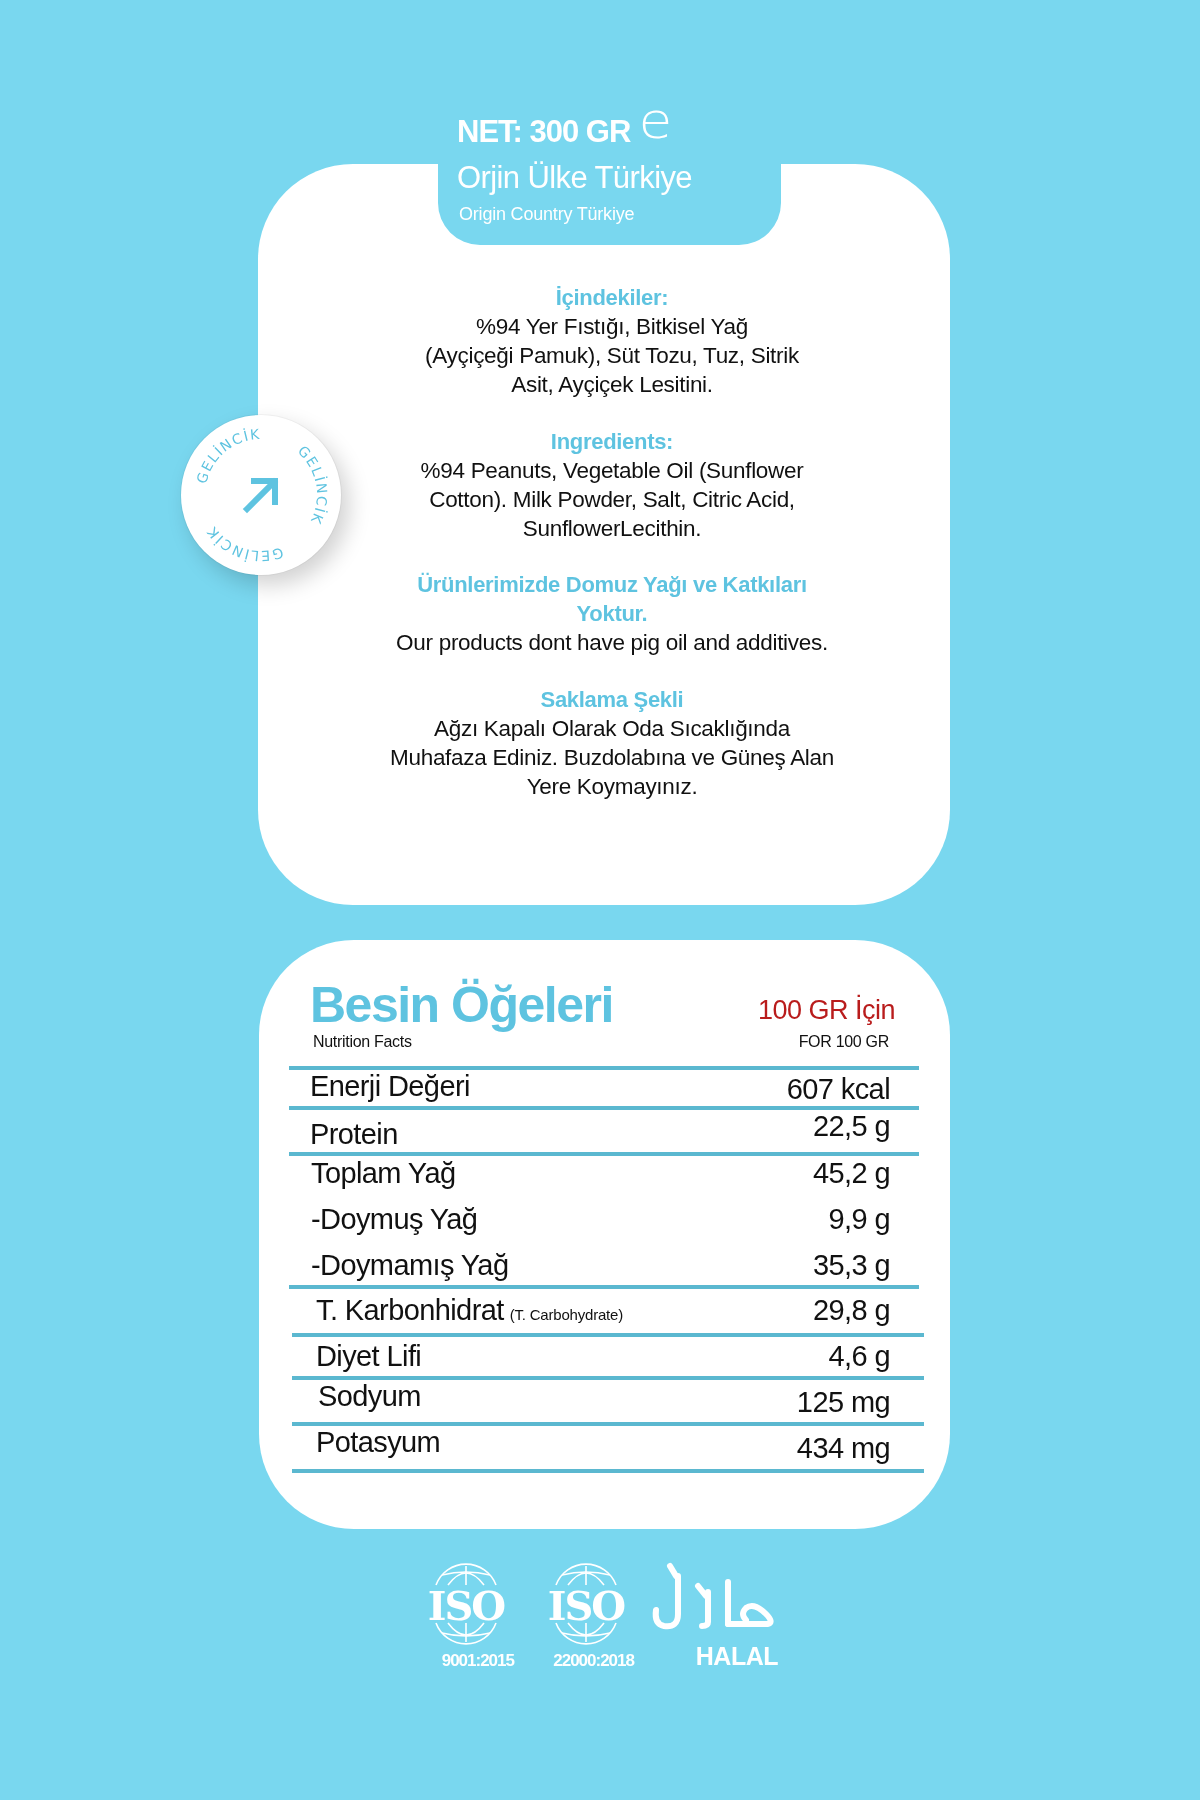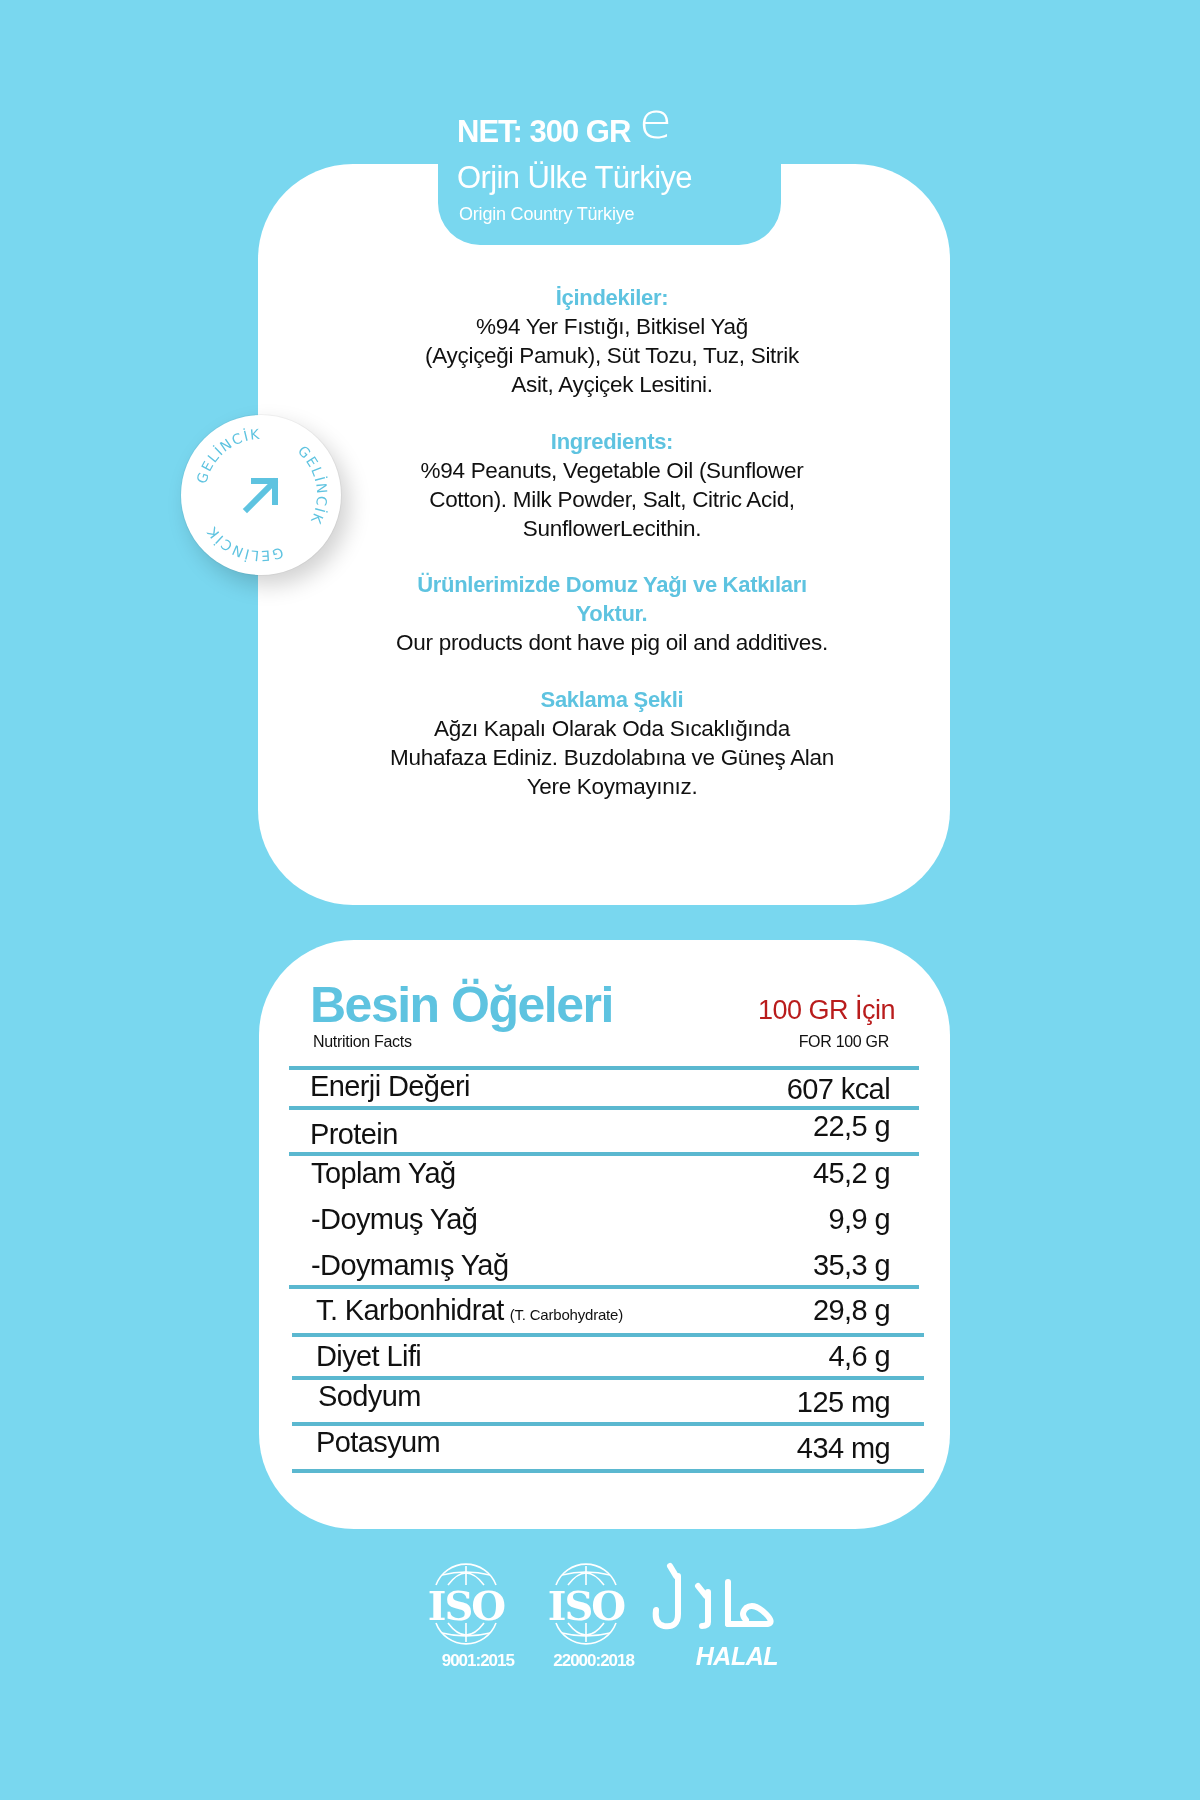--- a/index.html
+++ b/index.html
@@ -252,21 +252,21 @@
       <path d="M18,60 A32,32 0 0 0 78,60"></path>
       <path d="M30,60 Q48,84 66,60"></path>
       <line x1="48" y1="60" x2="48" y2="79"></line>
       <path d="M24,70 Q48,76 72,70"></path>
     </g>
     <text x="48" y="57" text-anchor="middle" font-family="DejaVu Serif, serif" font-weight="700" font-size="40" fill="#fff" letter-spacing="-2">ISO</text>
   </svg>
   <span class="cert-label">22000:2018</span>
 </div>
 
-<div class="cert" style="left:650px;width:128px;top:1562px;font-style:italic;">
+<div class="cert" style="left:650px;width:128px;top:1562px;">
   <svg width="128" height="76" viewBox="0 0 128 76">
     <g fill="none" stroke="#fff" stroke-width="6" stroke-linecap="round" stroke-linejoin="round">
       <path d="M20,4 L26,14"></path>
       <path d="M28,14 L28,52 Q28,66 14,64 Q4,62 6,48"></path>
       <path d="M48,24 L56,34"></path>
       <path d="M58,30 L58,60 Q58,64 52,64"></path>
       <path d="M78,20 L78,62"></path>
       <path d="M78,62 L118,62 Q124,60 116,52 Q104,40 96,46 Q90,52 96,58"></path>
     </g>
   </svg>

